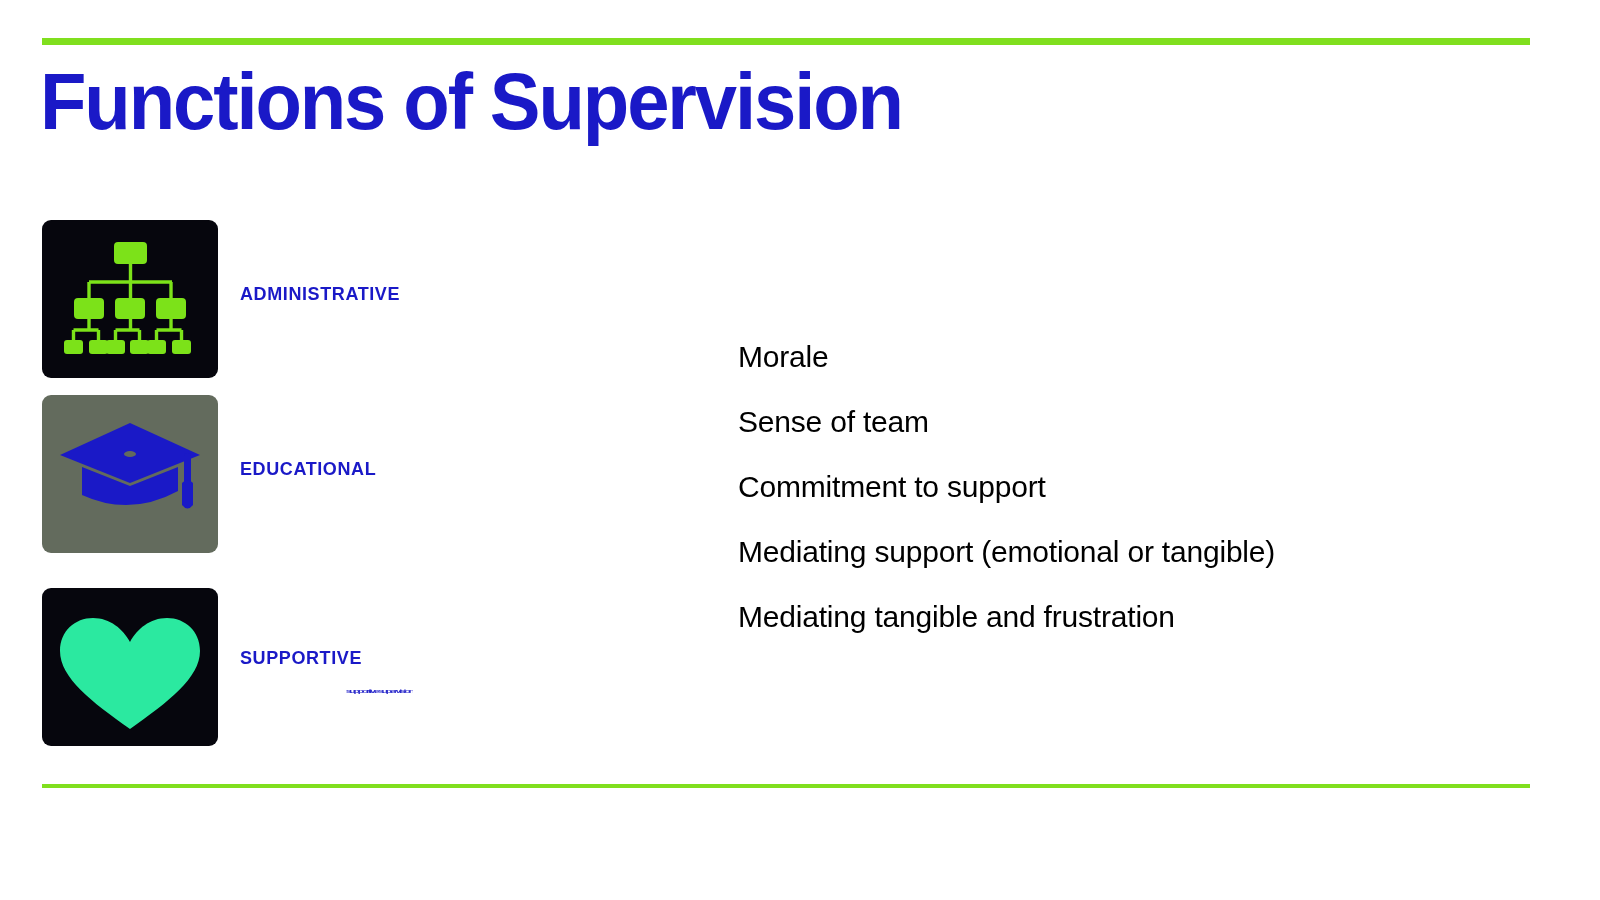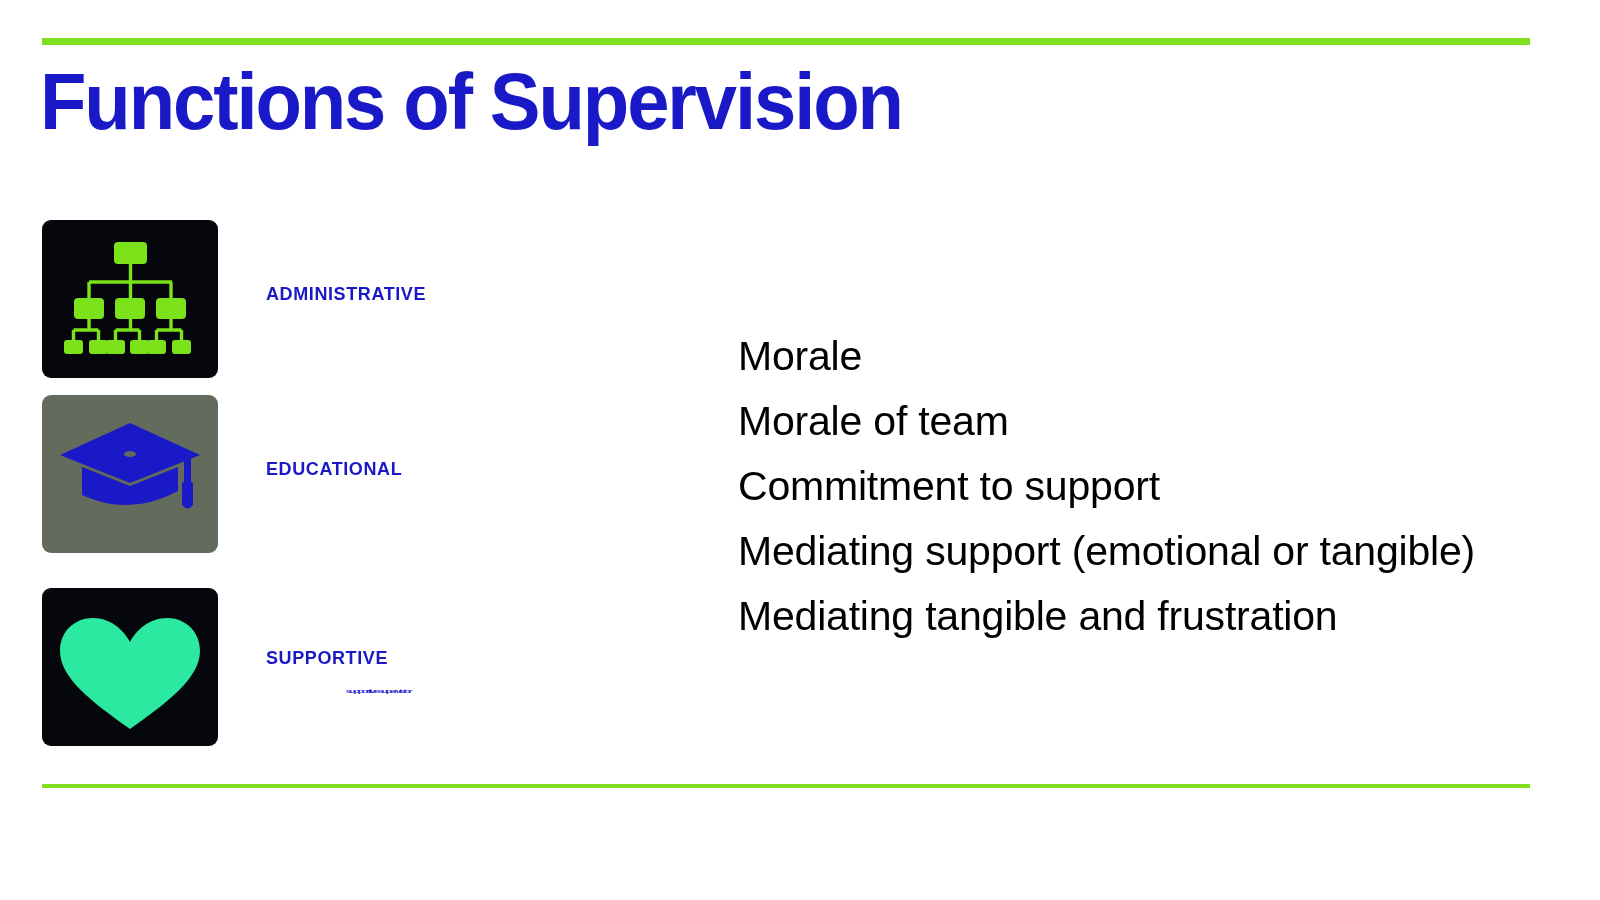--- a/index.html
+++ b/index.html
@@ -80,21 +80,21 @@
   .icon-card.olive { background: #636B5D; }
 
   .icon-card svg {
     display: block;
     width: 100%;
     height: 100%;
   }
 
   .icon-label {
     position: absolute;
-    left: 224px;
+    left: 198px;
     top: 64px;
     font-size: 18px;
     font-weight: 700;
     letter-spacing: 0.6px;
     color: #1A19C7;
     white-space: nowrap;
   }
   .icon-row.r3 .icon-label { top: 60px; }
 
   
@@ -116,21 +116,21 @@
   }
 
   
   .list {
     position: absolute;
     left: 738px;
     top: 324px;
     width: 820px;
   }
   .list-item {
-    font-size: 41px;
+    font-size: 30px;
     line-height: 65px;
     color: #000000;
     letter-spacing: -0.2px;
     white-space: nowrap;
   }
 </style>
 </head>
 <body>
 
 <div class="slide">
@@ -204,21 +204,21 @@
                  C 143 30, 158 43, 158 63
                  C 158 90, 126 114, 88 141 Z"></path>
       </svg>
     </div>
     <div class="icon-label">SUPPORTIVE</div>
     <div class="icon-sublabel">supportive supervision</div>
   </div>
 
   <div class="list">
     <div class="list-item">Morale</div>
-    <div class="list-item">Morale of team</div>
+    <div class="list-item">Sense of team</div>
     <div class="list-item">Commitment to support</div>
     <div class="list-item">Mediating support (emotional or tangible)</div>
     <div class="list-item">Mediating tangible and frustration</div>
   </div>
 
   <div class="rule-bottom"></div>
 
 </div>
 
 </body></html>

